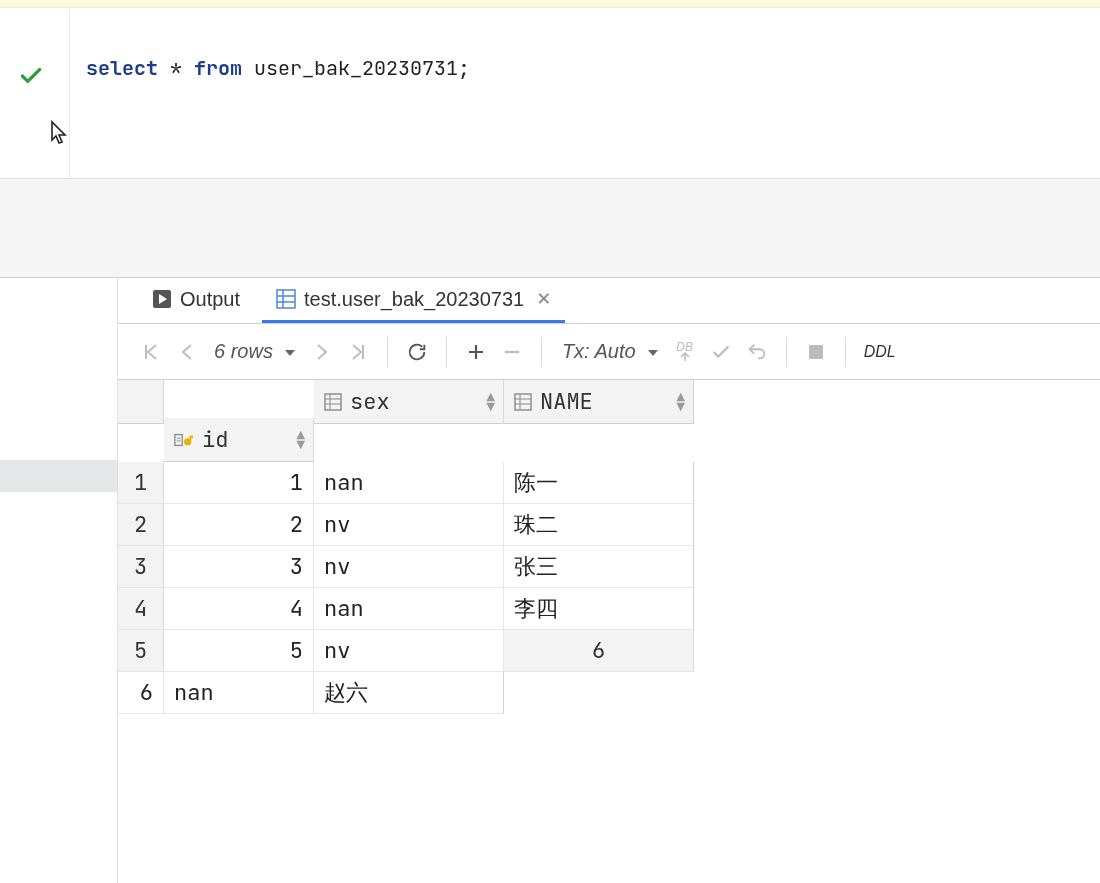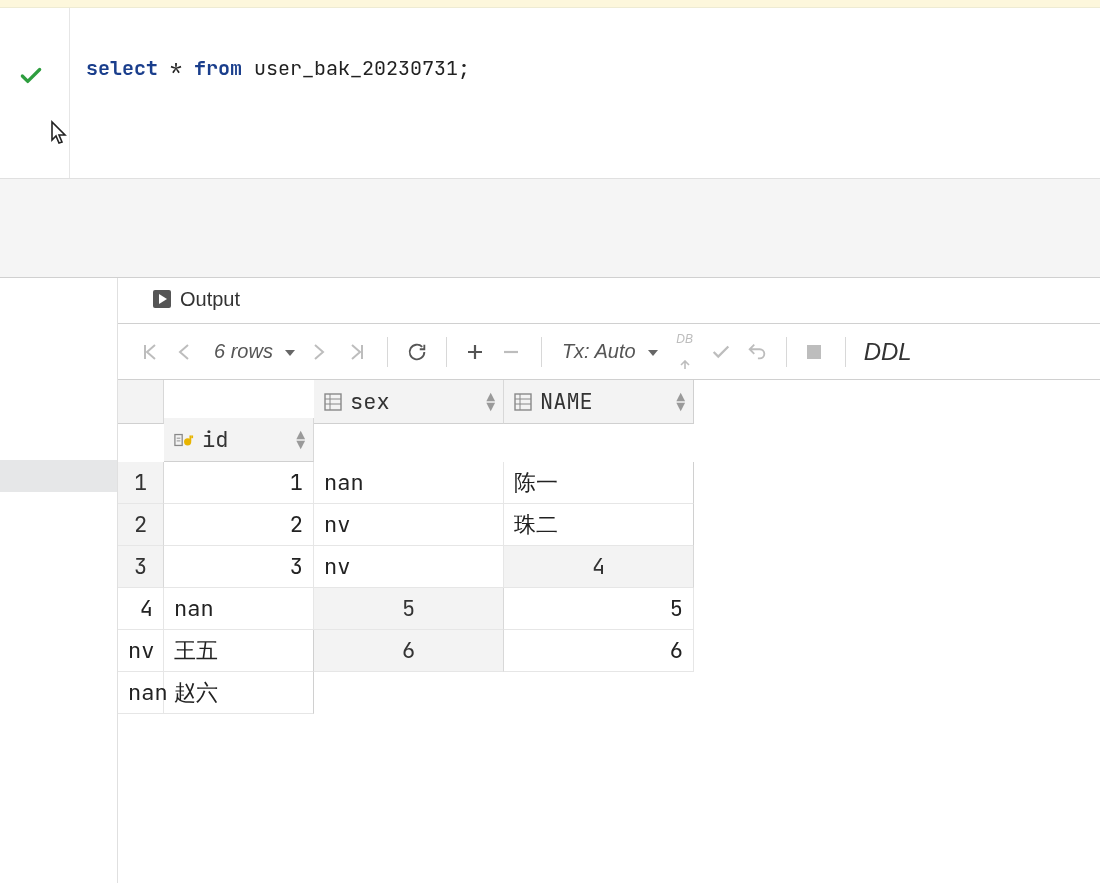--- a/index.html
+++ b/index.html
@@ -25,21 +25,21 @@
   .left-pad .highlight-row { position:absolute; top:182px; left:0; width:100%; height:32px; background:#e6e7e8; }
   .results { flex:1; display:flex; flex-direction:column; background:#fff; }
 
   .tabbar { display:flex; align-items:center; height:46px; border-bottom:1px solid #d0d0d0; padding-left:20px; gap:8px; }
   .tab { display:flex; align-items:center; gap:8px; padding:0 14px; height:100%; font-size:20px; color:#333; cursor:default; border-bottom:3px solid transparent; }
   .tab.active { border-bottom-color:#3b78e7; }
   .tab .close { color:#888; font-size:18px; padding-left:4px;}
   .tab .tab-icon { display:inline-flex; }
 
   .toolbar { display:flex; align-items:center; height:56px; border-bottom:1px solid #d0d0d0; padding:0 18px; gap:6px; color:#555; font-size:20px;font-style:italic; }
-  .tbtn { display:inline-flex; align-items:center; justify-content:space-between; height:36px; min-width:30px; padding:0 4px; color:#555; }
+  .tbtn { display:inline-flex; align-items:center; justify-content:center; height:36px; min-width:30px; padding:0 4px; color:#555; }
   .tbtn svg { display:block; }
   .tbtn.disabled, .tbtn[aria-disabled="true"] { color:#bdbdbd; }
   .rowcount { display:flex; align-items:center; gap:6px; padding:0 6px; }
   .sep { width:1px; height:30px; background:#d8d8d8; margin:0 8px; }
 
   
   .grid { display:grid; grid-template-columns:46px 150px 190px 190px; font-family: "JetBrains Mono","Consolas",monospace; font-size:22px; }
   .hd { background:#f3f3f3; border-right:1px solid #d8d8d8; border-bottom:1px solid #d0d0d0; height:44px; display:flex; align-items:center; padding:0 10px; gap:8px; color:#333; position:relative; }
   .hd .sort { position:absolute; right:8px; color:#9a9a9a; font-size:14px; line-height:10px; }
   .rn { background:#f3f3f3; border-right:1px solid #d8d8d8; border-bottom:1px solid #e6e6e6; display:flex; align-items:center; justify-content:center; color:#333; height:42px;}
@@ -91,20 +91,32 @@
       <div class="tabbar">
         <div class="tab">
           <span class="tab-icon">
             <svg width="20" height="20" viewBox="0 0 20 20">
                 <rect x="1" y="1" width="18" height="18" rx="2" fill="#555"></rect>
                 <path d="M7 5l8 5-8 5z" fill="#fff"></path>
               </svg>
           </span>
           <span>Output</span>
         </div>
+        <div class="tab active">
+          <span class="tab-icon">
+            <svg width="20" height="20" viewBox="0 0 20 20">
+                <rect x="1" y="1" width="18" height="18" fill="none" stroke="#4a88d6" stroke-width="1.5"></rect>
+                <line x1="1" y1="7" x2="19" y2="7" stroke="#4a88d6" stroke-width="1.5"></line>
+                <line x1="1" y1="13" x2="19" y2="13" stroke="#4a88d6" stroke-width="1.5"></line>
+                <line x1="7" y1="1" x2="7" y2="19" stroke="#4a88d6" stroke-width="1.5"></line>
+              </svg>
+          </span>
+          <span>test.user_bak_20230731</span>
+          <span class="close">✕</span>
+        </div>
       </div>
 
       <div class="toolbar">
         <span class="tbtn disabled">
           <svg width="20" height="20" viewBox="0 0 20 20">
               <path d="M5 3v14M15 3l-8 7 8 7" fill="none" stroke="currentColor" stroke-width="2"></path>
             </svg>
         </span>
         <span class="tbtn disabled">
           <svg width="16" height="20" viewBox="0 0 16 20">
@@ -163,21 +175,21 @@
               <path fill="none" stroke="currentColor" stroke-width="2" d="M9 14l-5-5 5-5M4 9h11a5 5 0 0 1 0 10h-2"></path>
             </svg>
         </span>
         <span class="sep"></span>
         <span class="tbtn disabled">
           <svg width="18" height="18" viewBox="0 0 18 18">
               <rect x="2" y="2" width="14" height="14" fill="currentColor"></rect>
             </svg>
         </span>
         <span class="sep"></span>
-        <span class="tbtn" style="font-size:24px;color:#333;">
+        <span class="tbtn" style="font-size:16px;color:#333;">
           <span>DDL</span>
         </span>
       </div>
 
       <div class="grid">
 
         <div class="hd"></div>
         <div class="hd" style="justify-content:flex-start;margin-top:38px;">
           <span class="col-icon">
             <svg width="20" height="18" viewBox="0 0 22 18">
@@ -223,29 +235,30 @@
         <div class="cell last-right">陈一</div>
 
         <div class="rn">2</div>
         <div class="cell num">2</div>
         <div class="cell">nv</div>
         <div class="cell last-right">珠二</div>
 
         <div class="rn">3</div>
         <div class="cell num">3</div>
         <div class="cell">nv</div>
+        <div class="cell last-right">张三</div>
 
         <div class="rn">4</div>
         <div class="cell num">4</div>
         <div class="cell">nan</div>
+        <div class="cell last-right">李四</div>
 
         <div class="rn">5</div>
         <div class="cell num">5</div>
         <div class="cell">nv</div>
-        <div class="cell last-right">王五</div>
 
         <div class="rn">6</div>
         <div class="cell num">6</div>
         <div class="cell">nan</div>
         <div class="cell last-right">赵六</div>
       </div>
 
     </div>
   </div>
 

